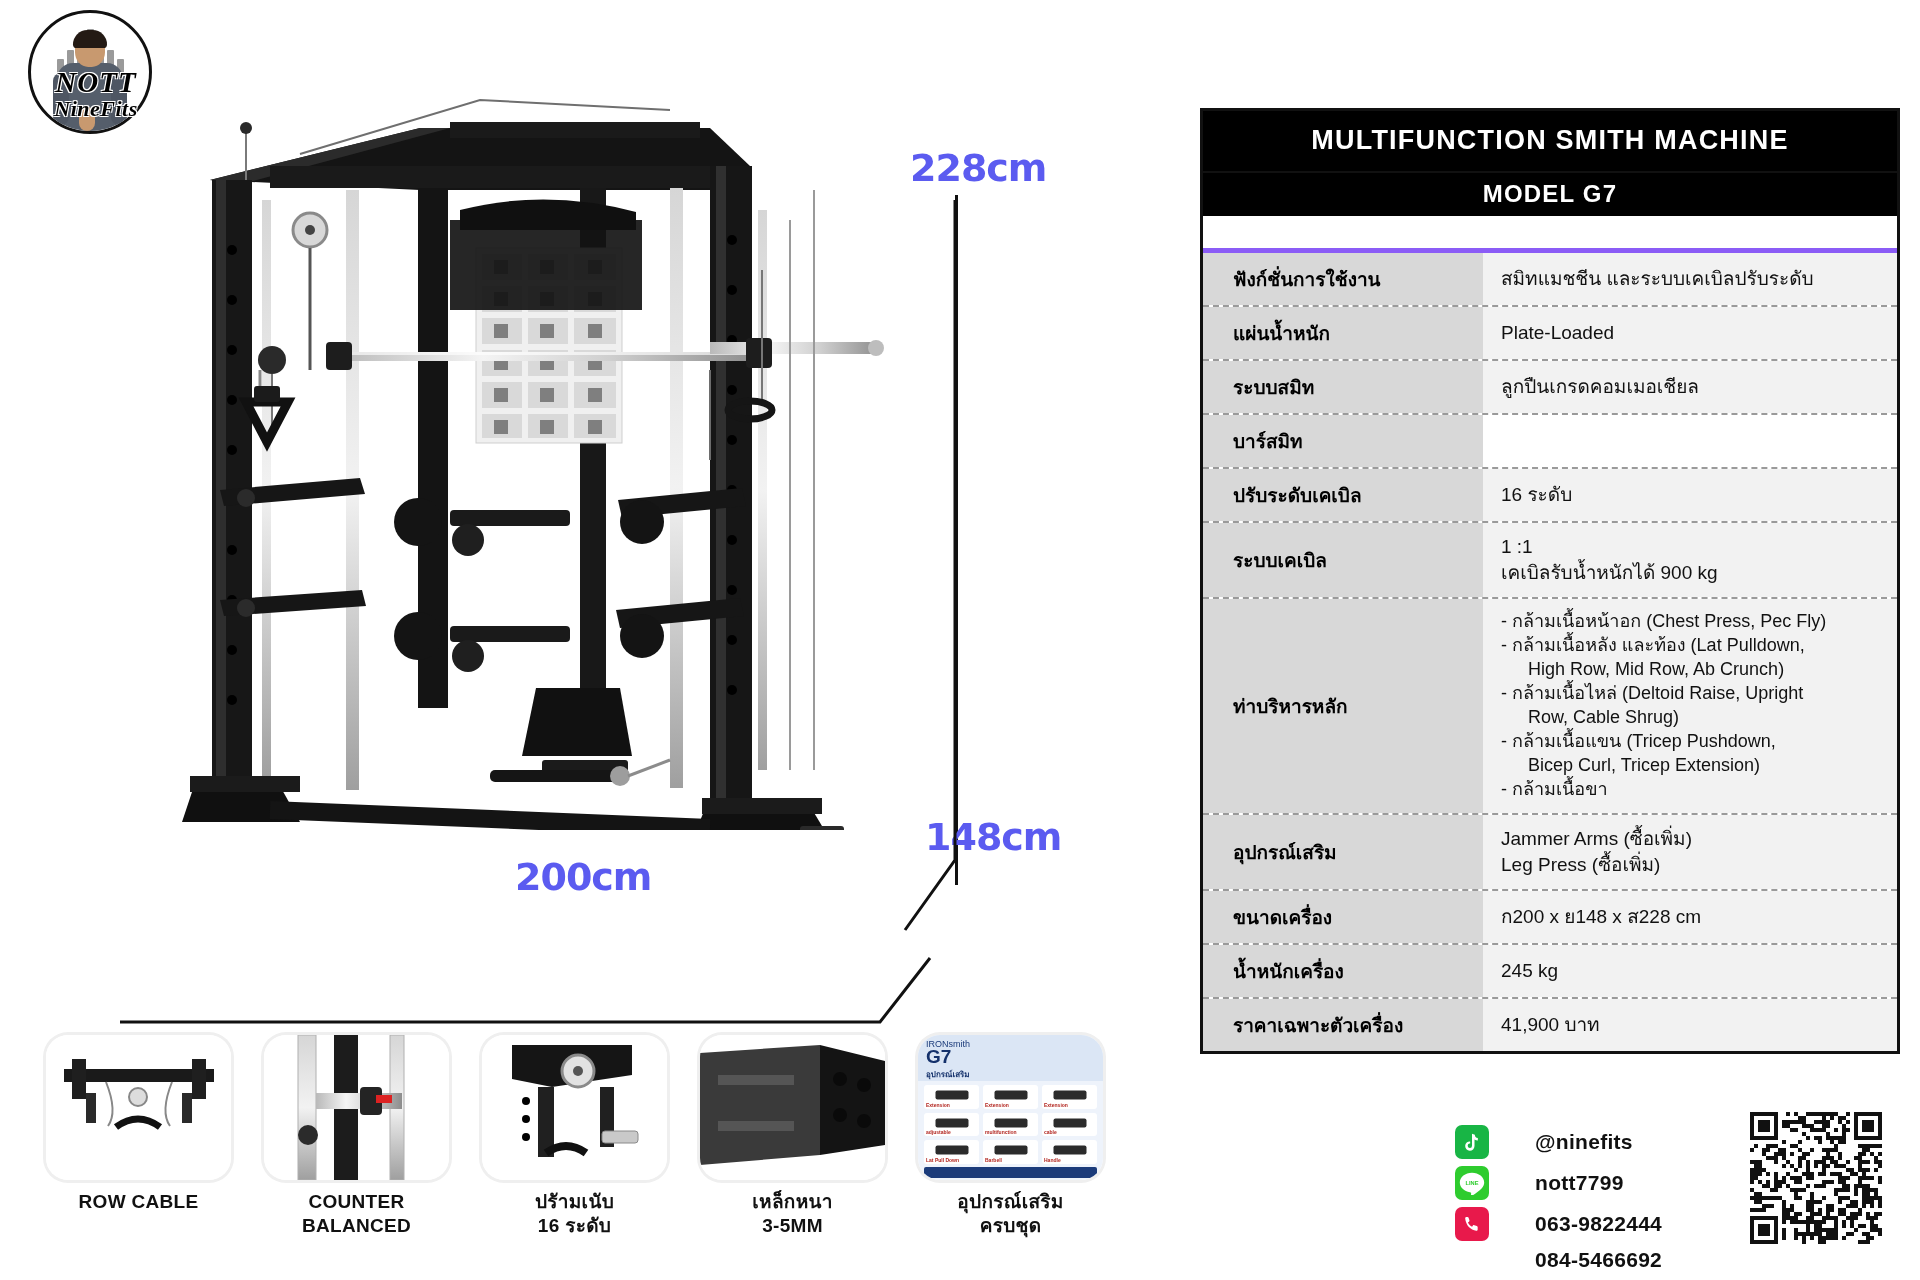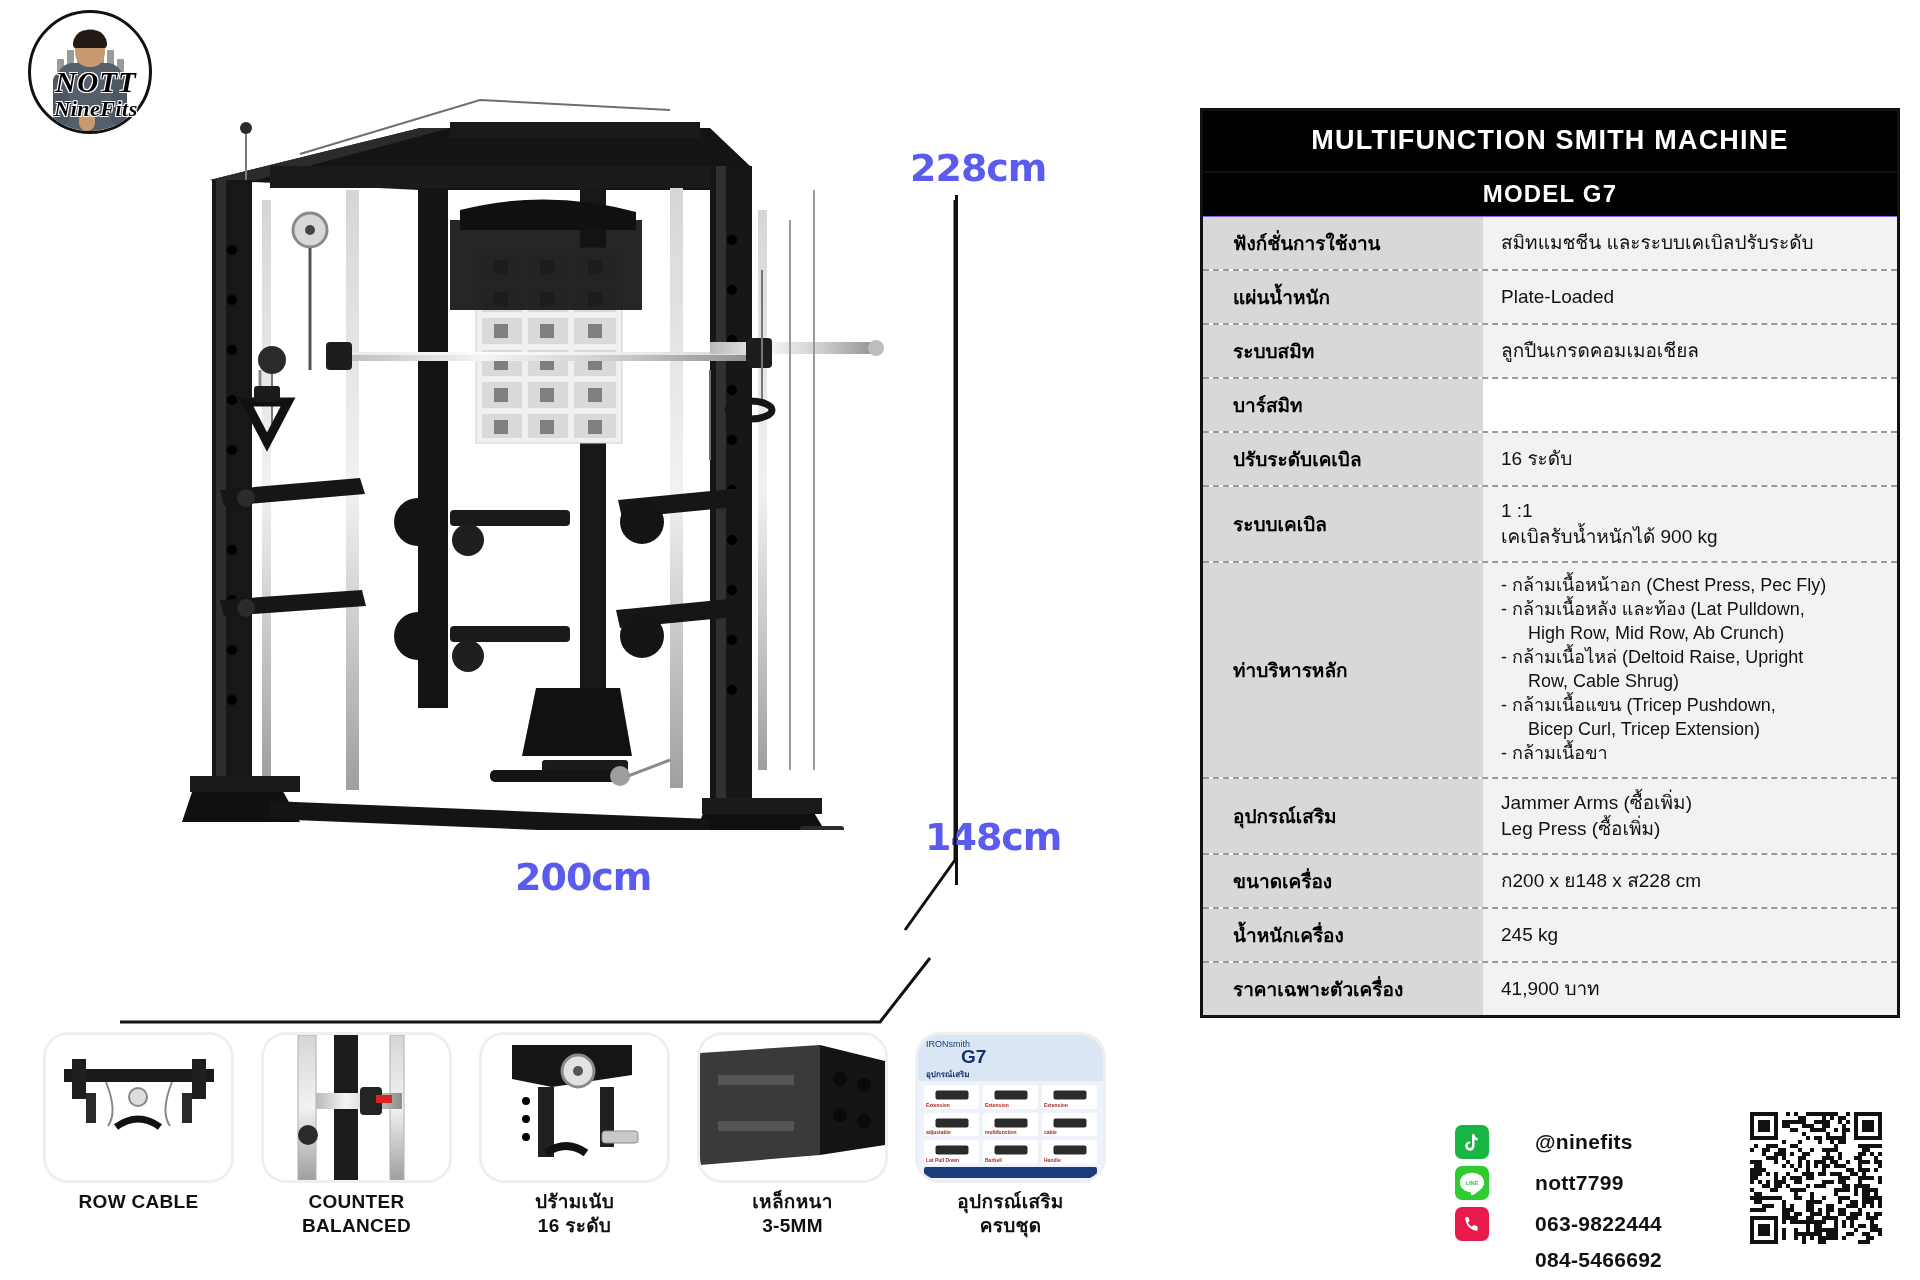--- a/index.html
+++ b/index.html
@@ -74,21 +74,21 @@
     font-size: 27px; font-weight: 700; letter-spacing: 1.2px;
     padding: 14px 8px 15px;
   }
   .spec-model {
     background: #000000; color: #fff; text-align: center;
     font-size: 24px; font-weight: 700; letter-spacing: 1.2px;
     padding: 7px 8px 8px; border-top: 2px solid #111;
   }
   .spec-body { display: block; }
   .srow { display: flex; align-items: stretch; border-top: 2px dashed #9a9a9a; }
-  .srow:first-child { border-top: 1px solid #8b5cf6; }
+  .srow:first-child { border-top: 5px solid #8b5cf6; margin-top: 32px; }
   .slabel {
     width: 280px; flex: 0 0 280px; background: #d8d8d8; color: #000;
     font-size: 19px; font-weight: 700; padding: 11px 14px 11px 30px;
     display: flex; align-items: center;
   }
   .svalue {
     flex: 1; background: #f2f2f2; color: #111;
     font-size: 19px; padding: 11px 12px 11px 18px;
     display: flex; flex-direction: column; justify-content: center;
     line-height: 1.38;
@@ -113,21 +113,21 @@
   .t1 { left: 0; } .t2 { left: 218px; } .t3 { left: 436px; }
   .t4 { left: 654px; } .t5 { left: 872px; }
 
   
   .poster { position: absolute; inset: 0; background: #eef3fb; }
   .poster-top { position: absolute; left: 0; top: 0; right: 0; height: 46px;
     background: #dbe6f5; }
   .poster-title { position: absolute; left: 8px; top: 4px; font-size: 9px;
     font-weight: 400; color: #1b3b7a; }
   .poster-g7 { position: absolute; left: 8px; top: 12px; font-size: 19px;
-    font-weight: 900; color: #14316b; line-height: 1; margin-left: 35px; }
+    font-weight: 900; color: #14316b; line-height: 1; }
   .poster-sub { position: absolute; left: 8px; top: 33px; font-size: 8px;
     font-weight: 700; color: #14316b; }
   .poster-grid { position: absolute; left: 6px; top: 50px; right: 6px; bottom: 16px;
     display: grid; grid-template-columns: repeat(3, 1fr); gap: 4px; }
   .poster-cell { background: #fff; border-radius: 3px; position: relative; }
   .poster-cell b { position: absolute; left: 2px; bottom: 1px; font-size: 5px;
     color: #b2251f; font-weight: 700; }
   .poster-cell i { position: absolute; left: 50%; top: 42%;
     transform: translate(-50%,-50%); width: 60%; height: 38%;
     background: #2b2b2b; border-radius: 2px; }

